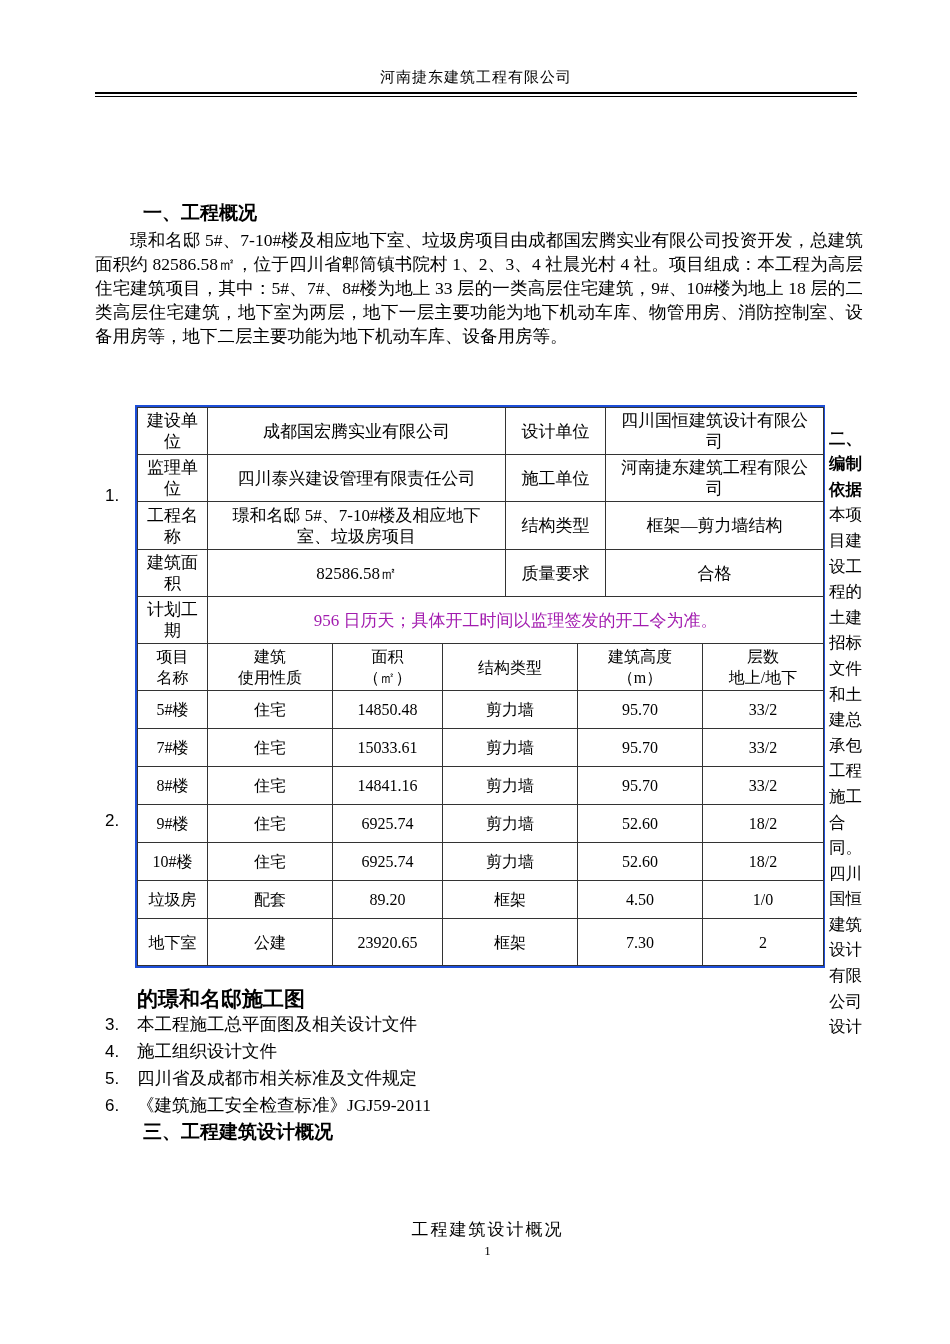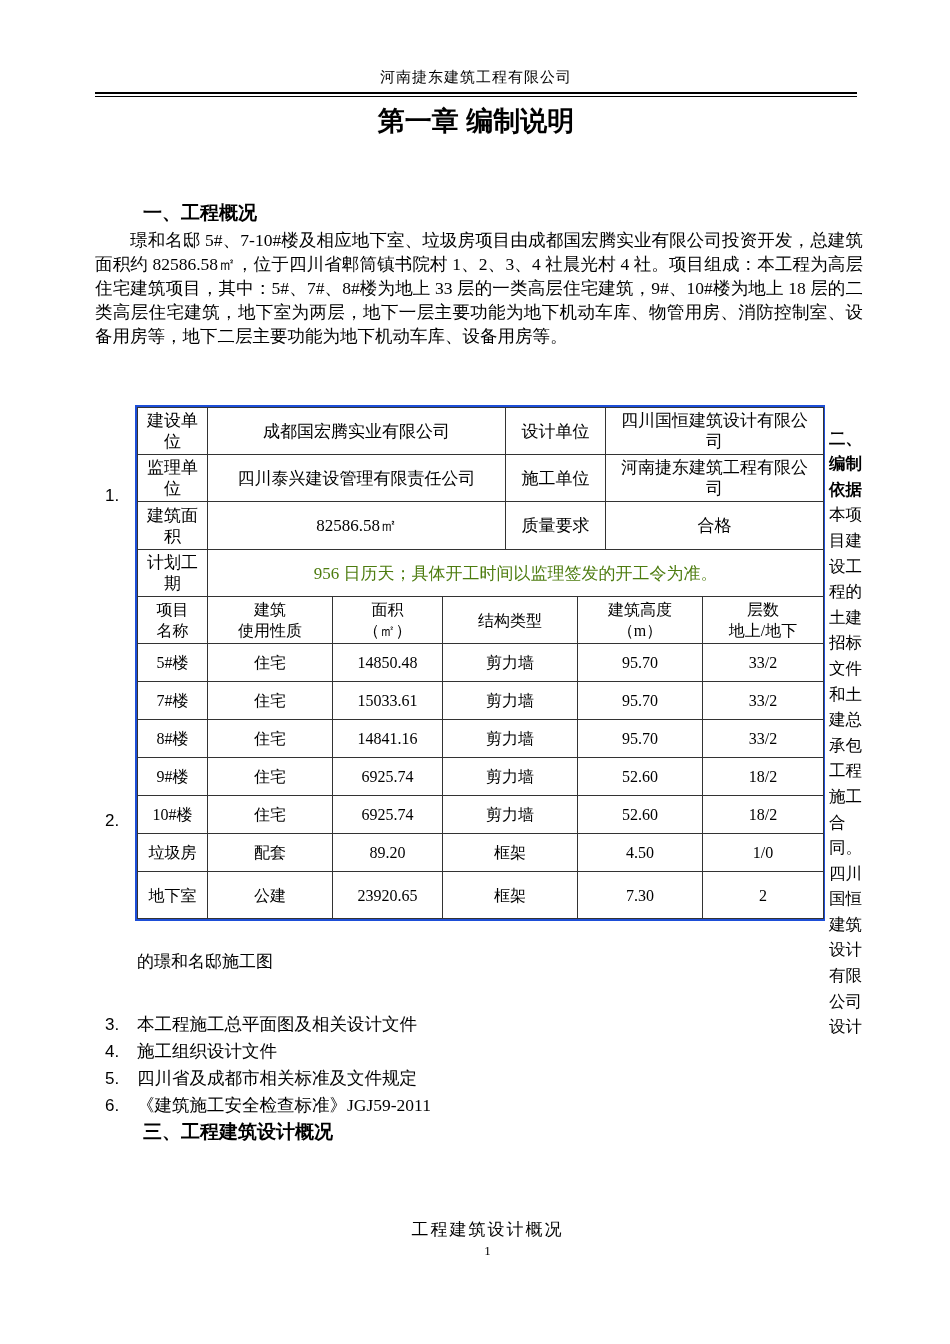--- a/index.html
+++ b/index.html
@@ -75,22 +75,23 @@
   .side-col{
     position:absolute;left:829px;top:400px;width:44px;
     font-size:16.5px;line-height:25.6px;white-space:pre-line;
   }
   .side-col .side-head{
     font-weight:700;
     font-family:"Liberation Sans","DejaVu Sans",sans-serif;
   }
   
   .cont-line{
-    position:absolute;left:137px;top:950px;
-    font-size:17px;
+    position:absolute;left:137px;top:985px;
+    font-size:21px;
+    font-weight:bold;
   }
   .num-list{
     position:absolute;left:105px;top:1011px;width:600px;
     font-size:17.5px;line-height:27px;
   }
   .num-list .row{display:flex;}
   .num-list .n{
     width:32px;flex:0 0 32px;
     font-family:"Liberation Sans","DejaVu Sans",sans-serif;
     font-size:17px;
@@ -106,21 +107,20 @@
   }
 </style>
 </head>
 <body>
 
 <div class="page">
 
   <div class="hdr-company">河南捷东建筑工程有限公司</div>
   <div class="hdr-rule"></div>
 
-  <div class="doc-title">第一章 编制说明</div>
 
   <div class="sec-heading sec1">一、工程概况</div>
 
   <div class="para">璟和名邸 5#、7-10#楼及相应地下室、垃圾房项目由成都国宏腾实业有限公司投资开发，总建筑面积约 82586.58㎡，位于四川省郫筒镇书院村 1、2、3、4 社晨光村 4 社。项目组成：本工程为高层住宅建筑项目，其中：5#、7#、8#楼为地上 33 层的一类高层住宅建筑，9#、10#楼为地上 18 层的二类高层住宅建筑，地下室为两层，地下一层主要功能为地下机动车库、物管用房、消防控制室、设备用房等，地下二层主要功能为地下机动车库、设备用房等。</div>
 
   <div class="list-num num1">1.</div>
   <div class="list-num num2">2.</div>
 
   <div class="table-wrap">
     <table class="tblA">
@@ -137,28 +137,34 @@
         <td>设计单位</td>
         <td>四川国恒建筑设计有限公司</td>
       </tr>
       <tr>
         <td>监理单位</td>
         <td>四川泰兴建设管理有限责任公司</td>
         <td>施工单位</td>
         <td>河南捷东建筑工程有限公司</td>
       </tr>
       <tr>
+        <td>工程名称</td>
+        <td>璟和名邸 5#、7-10#楼及相应地下室、垃圾房项目</td>
+        <td>结构类型</td>
+        <td>框架—剪力墙结构</td>
+      </tr>
+      <tr>
         <td>建筑面积</td>
         <td>82586.58㎡</td>
         <td>质量要求</td>
         <td>合格</td>
       </tr>
       <tr>
         <td>计划工期</td>
-        <td class="duration" colspan="3" style="color: #4d7c0f;">956 日历天；具体开工时间以监理签发的开工令为准。</td>
+        <td class="duration" colspan="3" style="color: #a21caf;">956 日历天；具体开工时间以监理签发的开工令为准。</td>
       </tr>
     </tbody>
       </table>
     <table class="tblB">
       <colgroup>
           <col style="width:70px">
           <col style="width:125px">
           <col style="width:110px">
           <col style="width:135px">
           <col style="width:125px">

